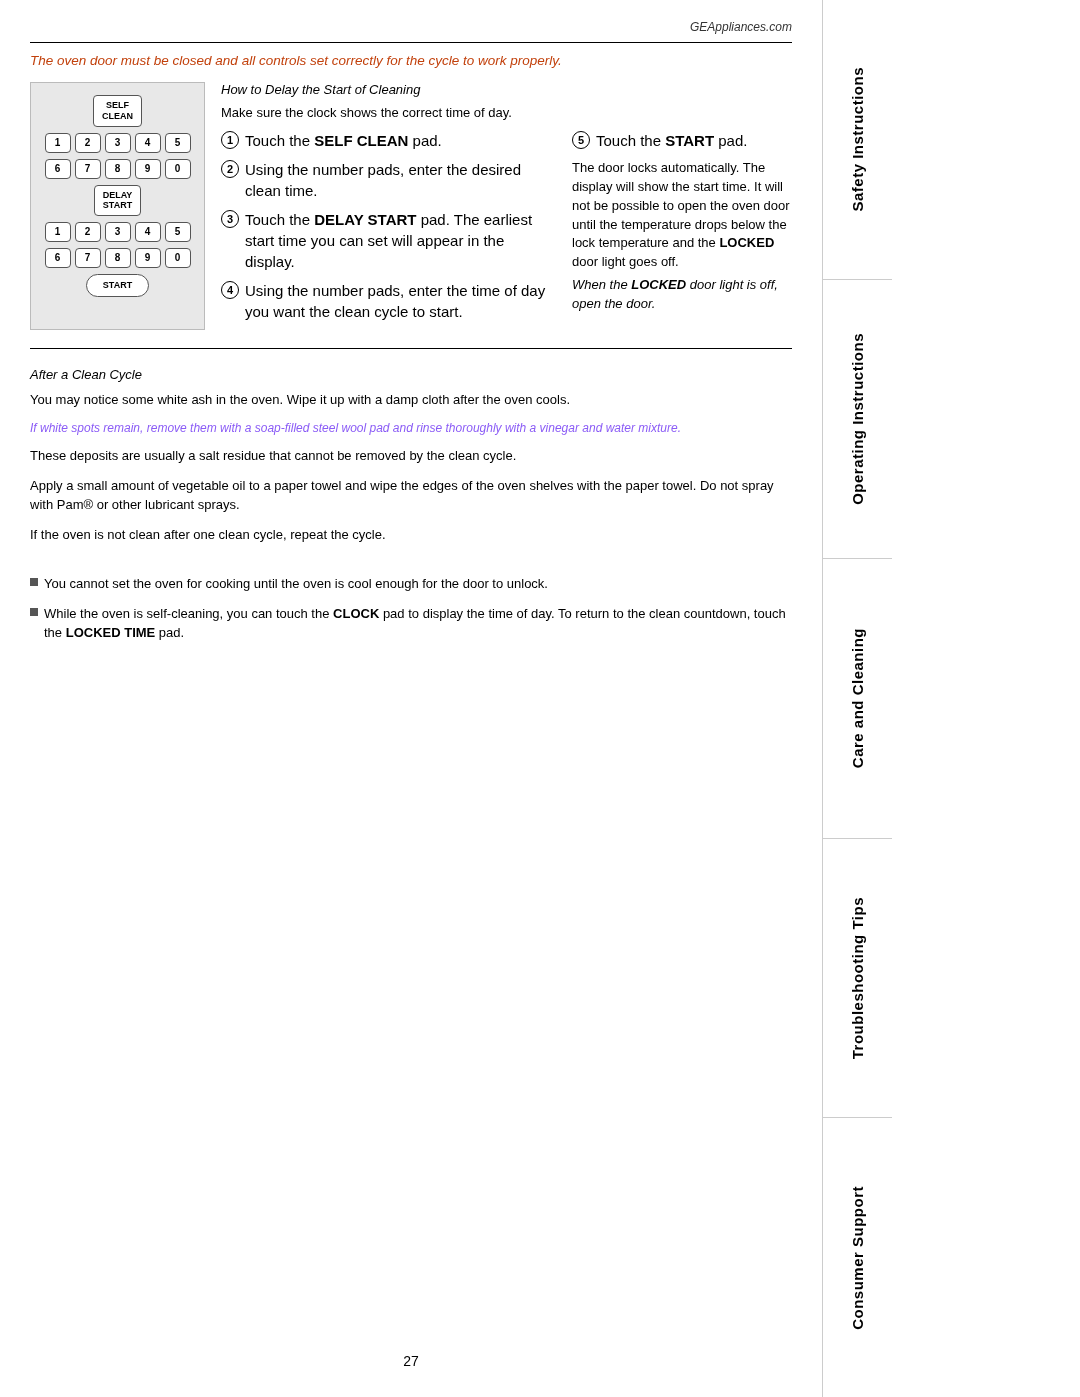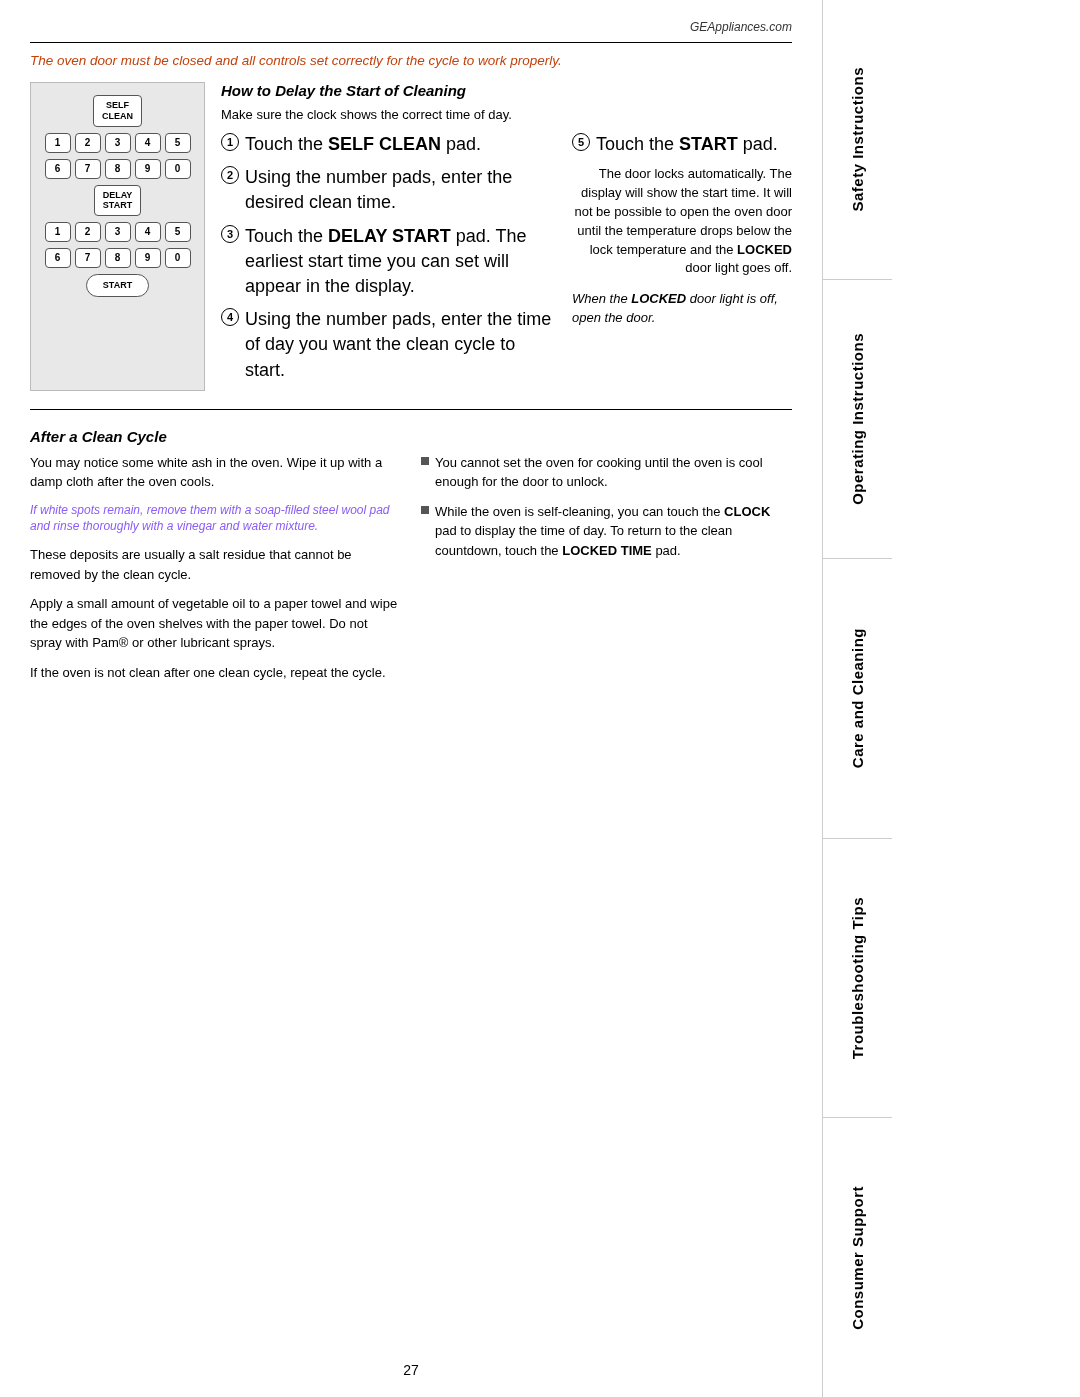--- a/index.html
+++ b/index.html
@@ -124,22 +124,22 @@
       padding: 4px 8px;
       line-height: 1.2;
     }
 
     
     .how-to-section {
       flex: 1;
     }
 
     .section-title {
-      font-size: 15px;
-      font-weight: bold;
+      font-size: 13px;
+      font-weight: normal;
       font-style: italic;
       margin-bottom: 8px;
       color: #000;
     }
 
     .section-intro {
       font-size: 13px;
       margin-bottom: 10px;
       color: #000;
     }
@@ -162,21 +162,21 @@
       display: flex;
       align-items: center;
       justify-content: center;
       font-size: 11px;
       font-weight: bold;
       margin-top: 1px;
       flex-shrink: 0;
     }
 
     .step-text {
-      font-size: 18px;
+      font-size: 15px;
       line-height: 1.4;
     }
 
     
     .how-to-columns {
       display: flex;
       gap: 16px;
     }
 
     .how-to-left {
@@ -192,20 +192,21 @@
     .divider {
       border: none;
       border-top: 1.5px solid #000;
       margin: 18px 0;
     }
 
     
     .after-section {
       display: flex;
       gap: 20px;
+      flex-direction: column;
     }
 
     .after-left {
       flex: 1;
     }
 
     .after-right {
       flex: 1;
     }
 
@@ -237,21 +238,21 @@
       width: 8px;
       height: 8px;
       background: #555;
       flex-shrink: 0;
       margin-top: 4px;
     }
 
     
     .page-number {
       position: absolute;
-      bottom: 19px;
+      bottom: 28px;
       left: 50%;
       transform: translateX(-50%);
       font-size: 14px;
       color: #000;
     }
 
     
     b { font-weight: bold; }
   </style>
 </head>
@@ -330,21 +331,21 @@
               <span class="step-text">Using the number pads, enter the time of day you want the clean cycle to start.</span>
             </div>
           </div>
 
           <div class="how-to-right">
 
             <div class="step">
               <div class="step-num">5</div>
               <span class="step-text">Touch the <b>START</b> pad.</span>
             </div>
-            <p style="font-size:13px; line-height:1.45; margin-bottom:12px;text-align:right;">
+            <p style="font-size:13px; line-height:1.45; margin-bottom:4px;">
               The door locks automatically. The display will show the start time. It will not be possible to open the oven door until the temperature drops below the lock temperature and the <b>LOCKED</b> door light goes off.
             </p>
             <p style="font-size:13px; line-height:1.45;font-style:italic;">
               When the <b>LOCKED</b> door light is off, open the door.
             </p>
           </div>
         </div>
       </div>
     </div>
 

